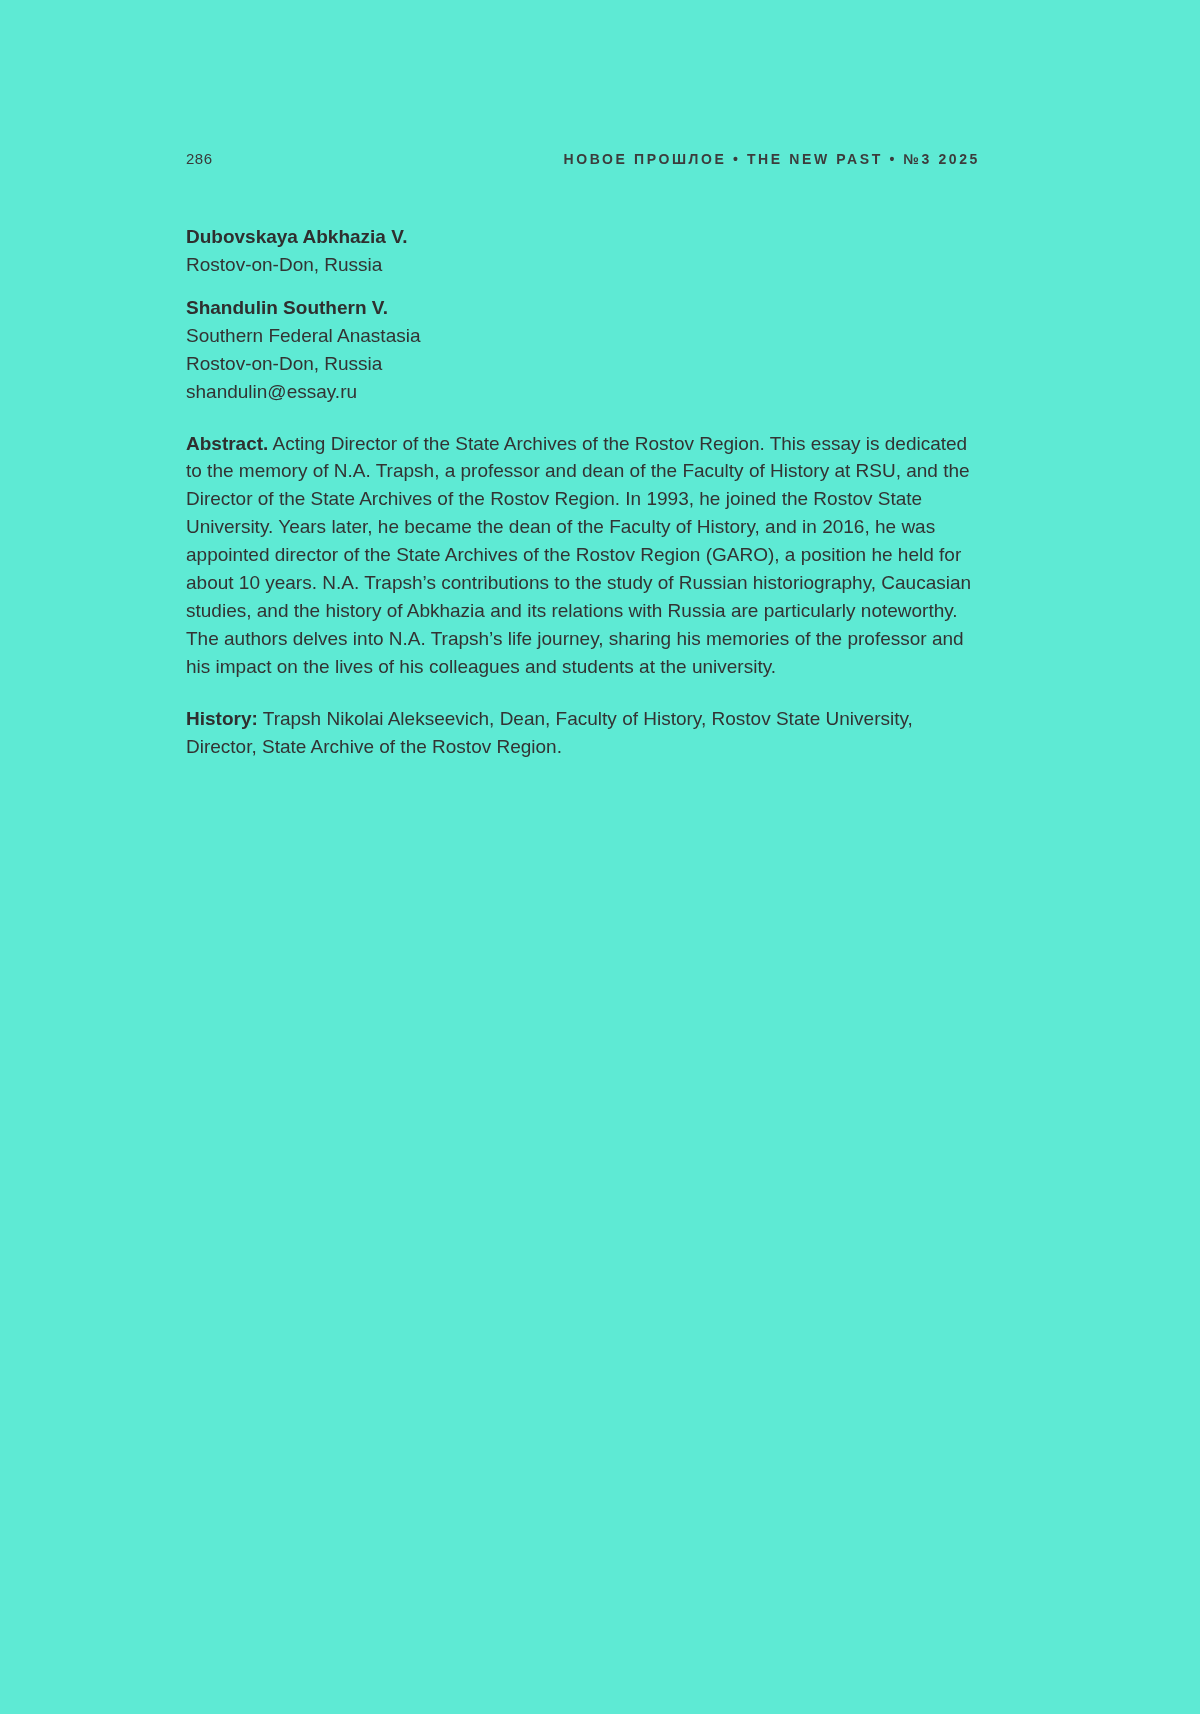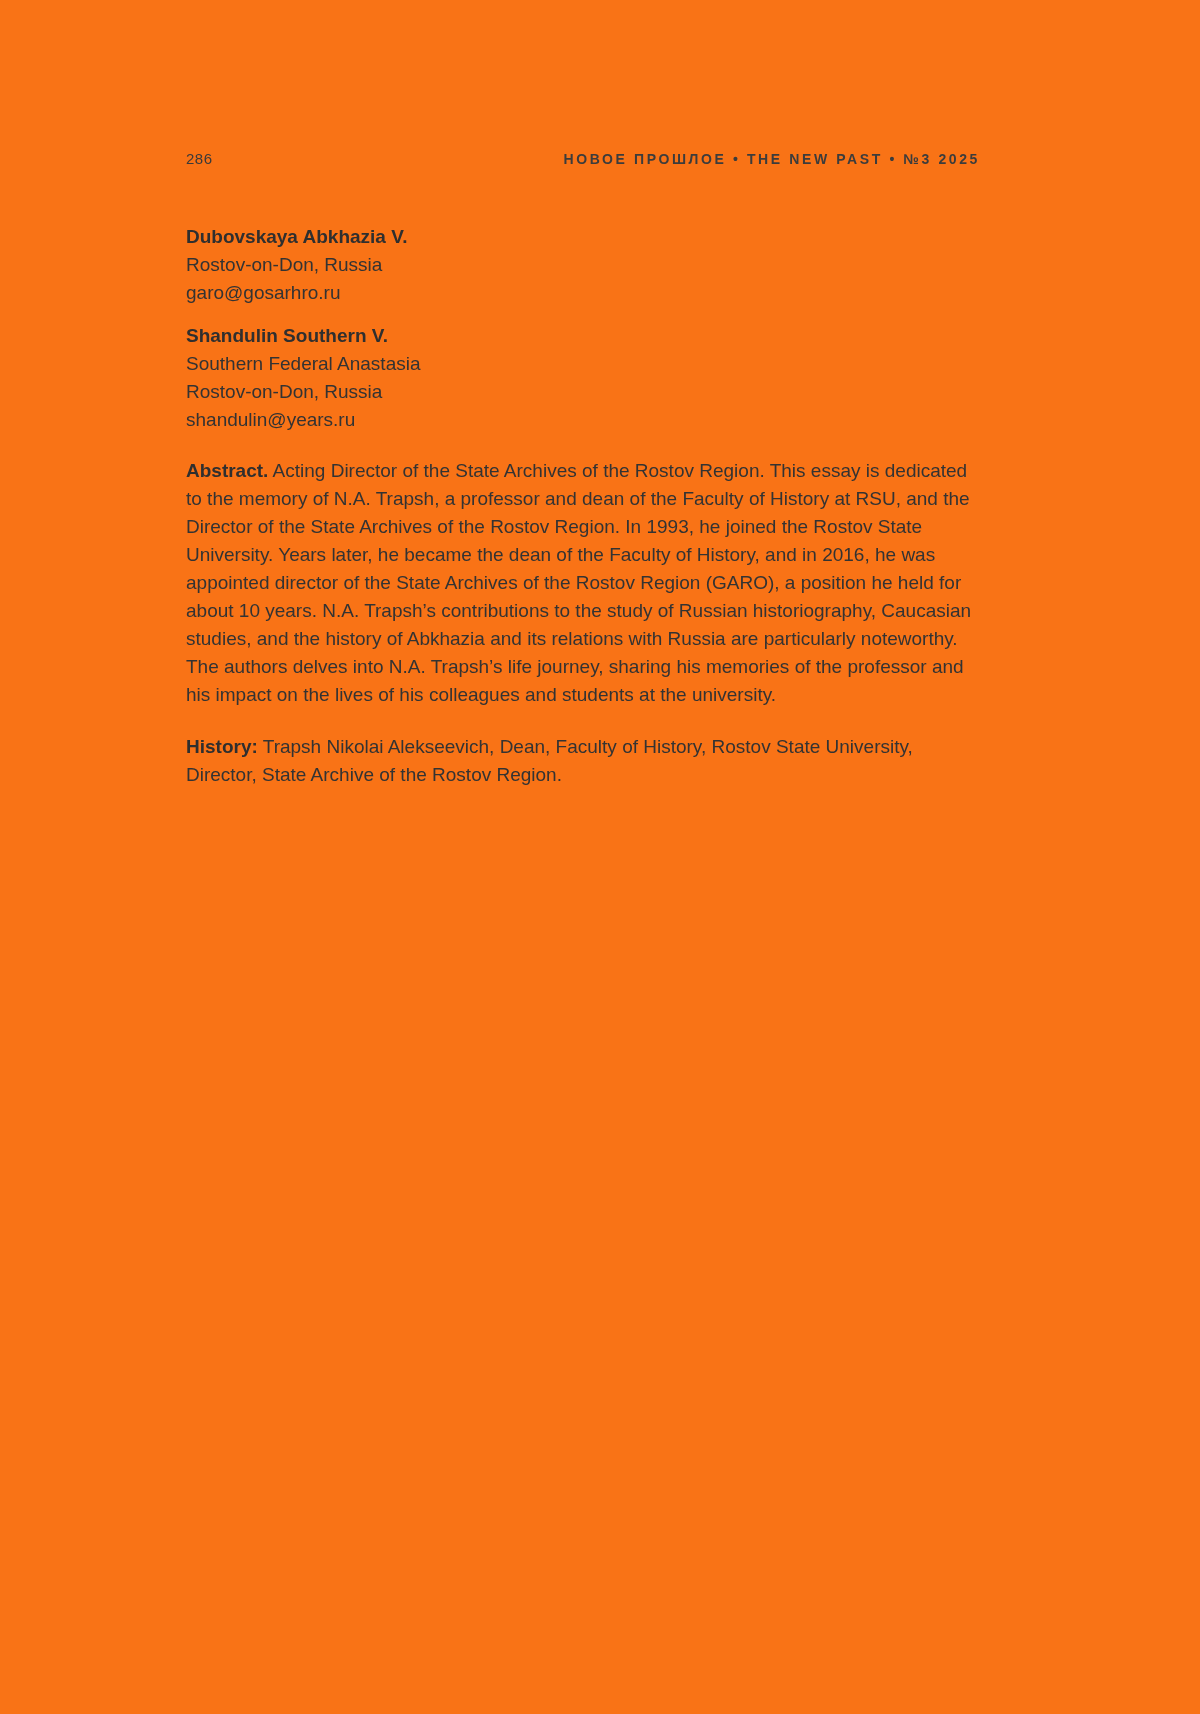--- a/index.html
+++ b/index.html
@@ -4,21 +4,21 @@
 <style>
   html, body {
     margin: 0;
     padding: 0;
     background: #ffffff;
   }
   .page {
     position: relative;
     width: 1200px;
     height: 1714px;
-    background: #f97316;
+    background: #5eead4;
     font-family: "Liberation Sans", sans-serif;
     color: #333333;
     box-sizing: border-box;
     overflow: hidden;
   }
   .content {
     position: absolute;
     left: 186px;
     top: 150px;
     width: 794px;
@@ -88,28 +88,27 @@
       <span class="page-number">286</span>
       <span class="journal-line">НОВОЕ ПРОШЛОЕ • THE NEW PAST • №3 2025</span>
     </div>
 
 
     <div class="authors">
 
       <div class="author-block">
         <div class="line name">Dubovskaya Abkhazia V.</div>
         <div class="line">Rostov-on-Don, Russia</div>
-        <div class="line">garo@gosarhro.ru</div>
       </div>
 
       <div class="author-block">
         <div class="line name">Shandulin Southern V.</div>
         <div class="line">Southern Federal Anastasia</div>
         <div class="line">Rostov-on-Don, Russia</div>
-        <div class="line">shandulin@years.ru</div>
+        <div class="line">shandulin@essay.ru</div>
       </div>
 
     </div>
 
     <p class="para">
       <span class="lead">Abstract.</span><span> Acting Director of the State Archives of the Rostov Region. This essay is dedicated to the memory of N.A. Trapsh, a professor and dean of the Faculty of History at RSU, and the Director of the State Archives of the Rostov Region. In 1993, he joined the Rostov State University. Years later, he became the dean of the Faculty of History, and in 2016, he was appointed director of the State Archives of the Rostov Region (GARO), a position he held for about 10 years. N.A. Trapsh’s contributions to the study of Russian historiography, Caucasian studies, and the history of Abkhazia and its relations with Russia are particularly noteworthy. The authors delves into N.A. Trapsh’s life journey, sharing his memories of the professor and his impact on the lives of his colleagues and students at the university.</span>
     </p>
 
     <p class="para">
       <span class="lead">History:</span><span> Trapsh Nikolai Alekseevich, Dean, Faculty of History, Rostov State University, Director, State Archive of the Rostov Region.</span>

